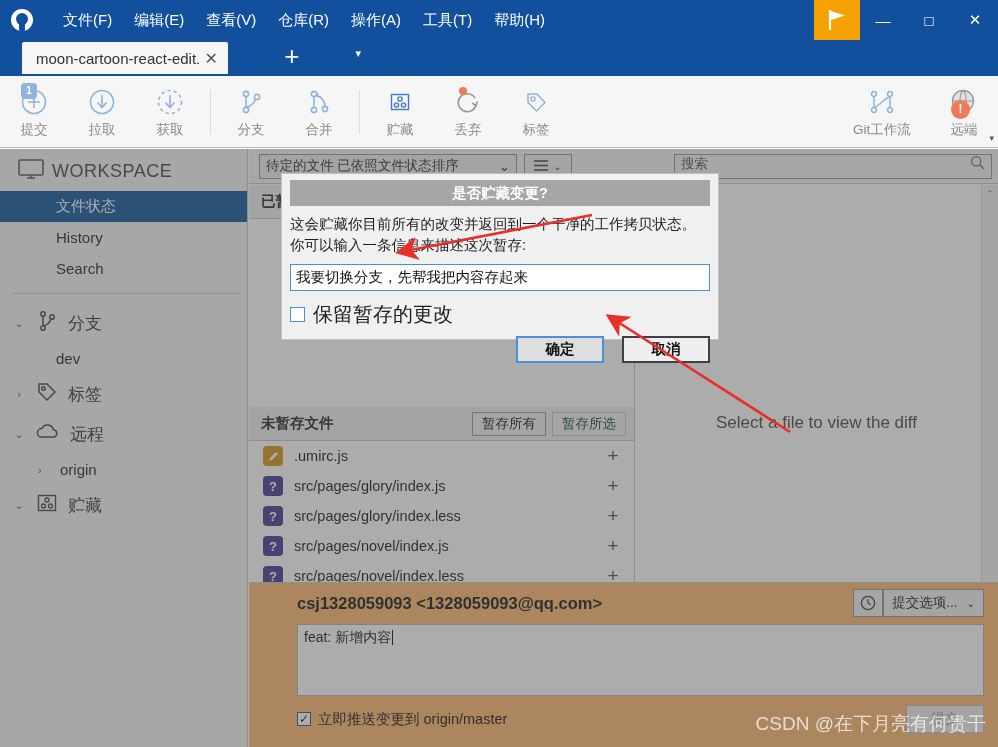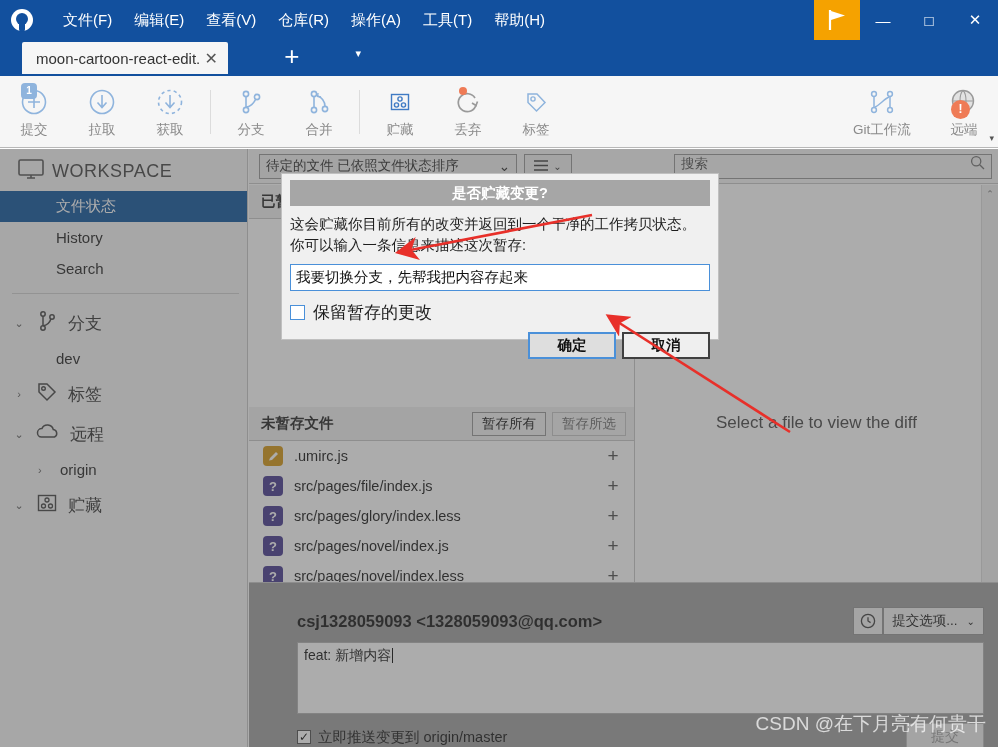--- a/index.html
+++ b/index.html
@@ -215,42 +215,42 @@
     background: #f0f0f0; border-bottom: 1px solid #c8c8c8;
     padding: 0 8px 0 12px;
   }
   .section-title { font-size: 14.5px; font-weight: bold; color: #2b2b2b; }
   .section-btns { margin-left: auto; display: flex; gap: 6px; }
   .sm-btn {
     height: 24px; padding: 0 9px; font-size: 13.5px;
     border: 1px solid #9a9a9a; background: #f2f2f2; color: #222;
     display: flex; align-items: center; cursor: pointer;
   }
-  .sm-btn.disabled { color: #737373; border-color: #c6c6c6; }
+  .sm-btn.disabled { color: #14532d; border-color: #c6c6c6; }
   .staged-area { height: 188px; background: #ffffff; }
   .file-list { flex: 1; overflow: hidden; }
   .file-row {
     height: 30px; display: flex; align-items: center;
     padding: 0 10px 0 14px; font-size: 14.5px; color: #1d1d1d;
     cursor: pointer;
   }
   .ficon {
     width: 20px; height: 20px; border-radius: 4px;
     display: flex; align-items: center; justify-content: center;
     color: #ffffff; font-size: 13px; font-weight: bold;
     margin-right: 11px; flex: none;
   }
   .fname { flex: 1; white-space: nowrap; overflow: hidden; }
   .fplus { font-size: 19px; color: #555; width: 22px; text-align: center; }
 
   
   .commit-area {
     position: absolute; left: 0; right: 0; bottom: 0; height: 165px;
-    background: #a3a3a3; border-top: 1px solid #c8c8c8;
-    padding: 24px 14px 0 48px;
+    background: #fdba74; border-top: 1px solid #c8c8c8;
+    padding: 6px 14px 0 48px;
   }
   .commit-head { display: flex; align-items: center; }
   .commit-author { font-size: 16.5px; font-weight: bold; color: #1d1d1d; }
   .commit-head-btns { margin-left: auto; display: flex; }
   .icon-btn {
     width: 30px; height: 28px; border: 1px solid #9a9a9a; background: #f2f2f2;
     display: flex; align-items: center; justify-content: center; cursor: pointer;
   }
   .opt-btn {
     height: 28px; padding: 0 8px; border: 1px solid #9a9a9a; background: #f2f2f2;
@@ -302,23 +302,23 @@
   .modal-input {
     margin-top: 8px; height: 27px; border: 1px solid #4a90d9;
     background: #ffffff; display: flex; align-items: center;
     padding: 0 5px; font-size: 14.5px; color: #111;
   }
   .modal-check { margin-top: 10px; display: flex; align-items: center; }
   .chk-blue {
     width: 15px; height: 15px; border: 1px solid #4a90d9; background: #ffffff;
     margin-right: 8px; flex: none;
   }
-  .modal-check-label { font-size: 17px; color: #1d1d1d; }
+  .modal-check-label { font-size: 20px; color: #1d1d1d; }
   .modal-btns {
-    margin-top: 8px; display: flex; justify-content: flex-end; gap: 6px;
+    margin-top: 8px; display: flex; justify-content: flex-end; gap: 18px;
   }
   .mbtn {
     width: 88px; height: 27px;
     border: 2px solid #404040; background: #efefef;
     display: flex; align-items: center; justify-content: center;
     font-size: 14.5px; font-weight: bold; color: #111; cursor: pointer;
   }
   .mbtn.primary { border: 2px solid #4a90d9; background: #dedede; }
 
   
@@ -625,21 +625,21 @@
             <span class="ficon" style="background:#d69a1a;">
               <svg width="11" height="11" viewBox="0 0 11 11">
                   <path d="M1 9.5 L2 7 L8 1 L10 3 L4 9 Z" fill="#fff"></path>
                 </svg>
             </span>
             <span class="fname">.umirc.js</span>
             <span class="fplus">+</span>
           </div>
           <div class="file-row">
             <span class="ficon" style="background:#4b3f93;">?</span>
-            <span class="fname">src/pages/file/index.js</span>
+            <span class="fname">src/pages/glory/index.js</span>
             <span class="fplus">+</span>
           </div>
           <div class="file-row">
             <span class="ficon" style="background:#4b3f93;">?</span>
             <span class="fname">src/pages/glory/index.less</span>
             <span class="fplus">+</span>
           </div>
           <div class="file-row">
             <span class="ficon" style="background:#4b3f93;">?</span>
             <span class="fname">src/pages/novel/index.js</span>

